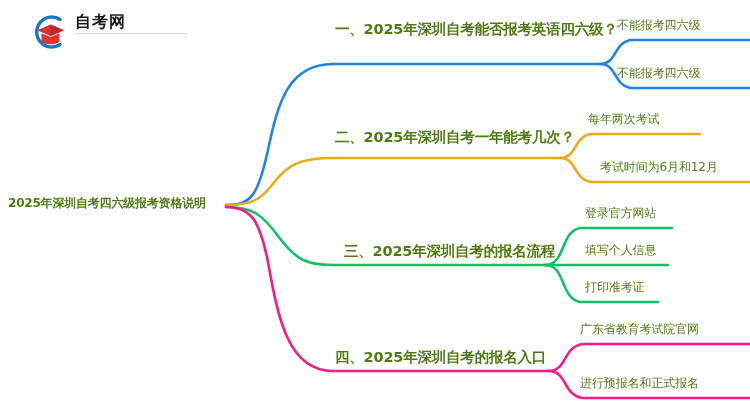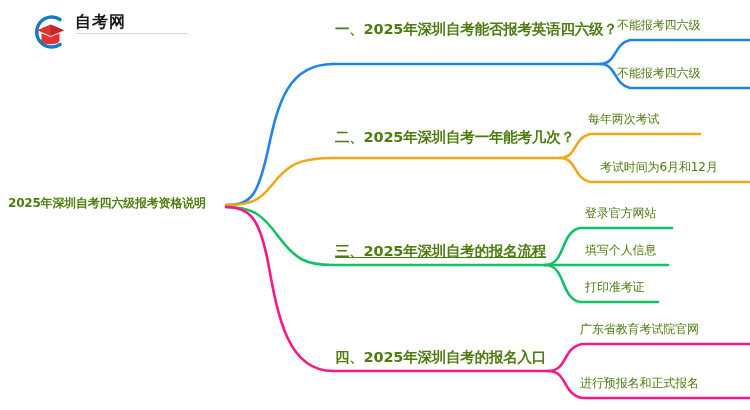--- a/index.html
+++ b/index.html
@@ -146,21 +146,21 @@
     </g>
   </g>
 </svg>
 
 <div class="node-label" id="root-label">2025年深圳自考四六级报考资格说明</div>
 
 <div class="node-label branch-label" style="left:335px; top:22px;">一、2025年深圳自考能否报考英语四六级？</div>
 
 <div class="node-label branch-label" style="left:335px; top:130px;">二、2025年深圳自考一年能考几次？</div>
 
-<div class="node-label branch-label" style="left:335px; top:244px;text-decoration:underline;">三、2025年深圳自考的报名流程</div>
+<div class="node-label branch-label" style="left:344px; top:244px;">三、2025年深圳自考的报名流程</div>
 
 <div class="node-label branch-label" style="left:335px; top:350px;">四、2025年深圳自考的报名入口</div>
 
 <div class="node-label leaf-label" style="left:617px; top:19px;">不能报考四六级</div>
 
 <div class="node-label leaf-label" style="left:617px; top:67px;">不能报考四六级</div>
 
 <div class="node-label leaf-label" style="left:588px; top:113px;text-align:right;">每年两次考试</div>
 
 <div class="node-label leaf-label" style="left:600px; top:161px;">考试时间为6月和12月</div>

